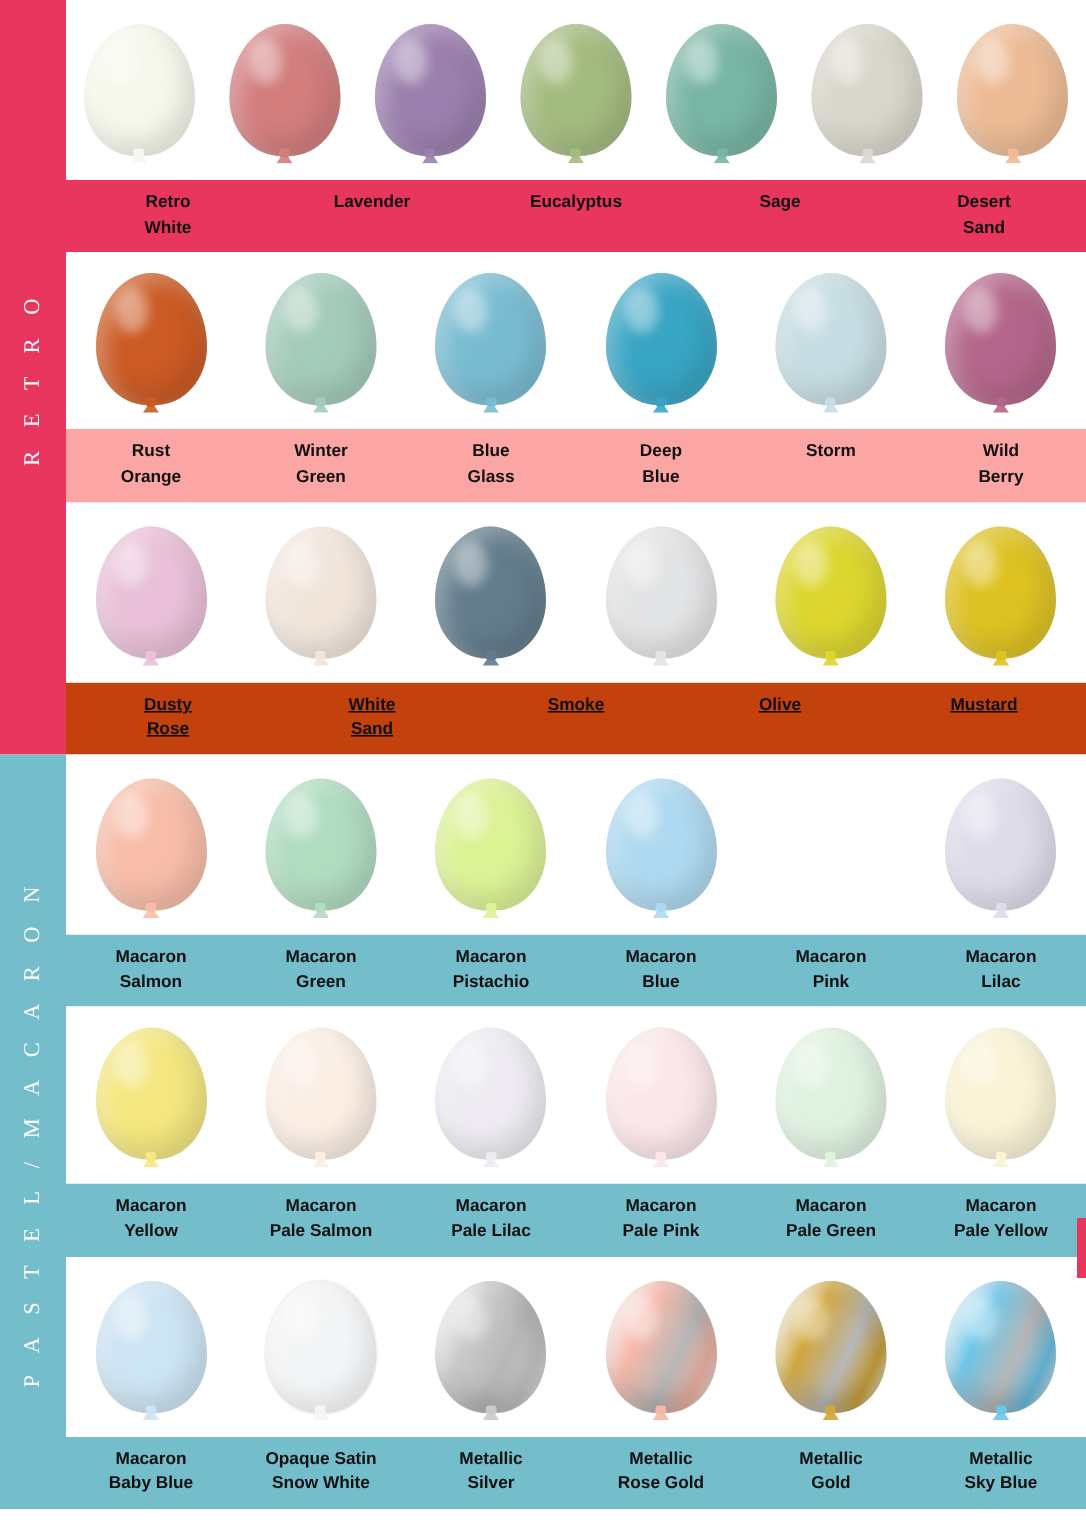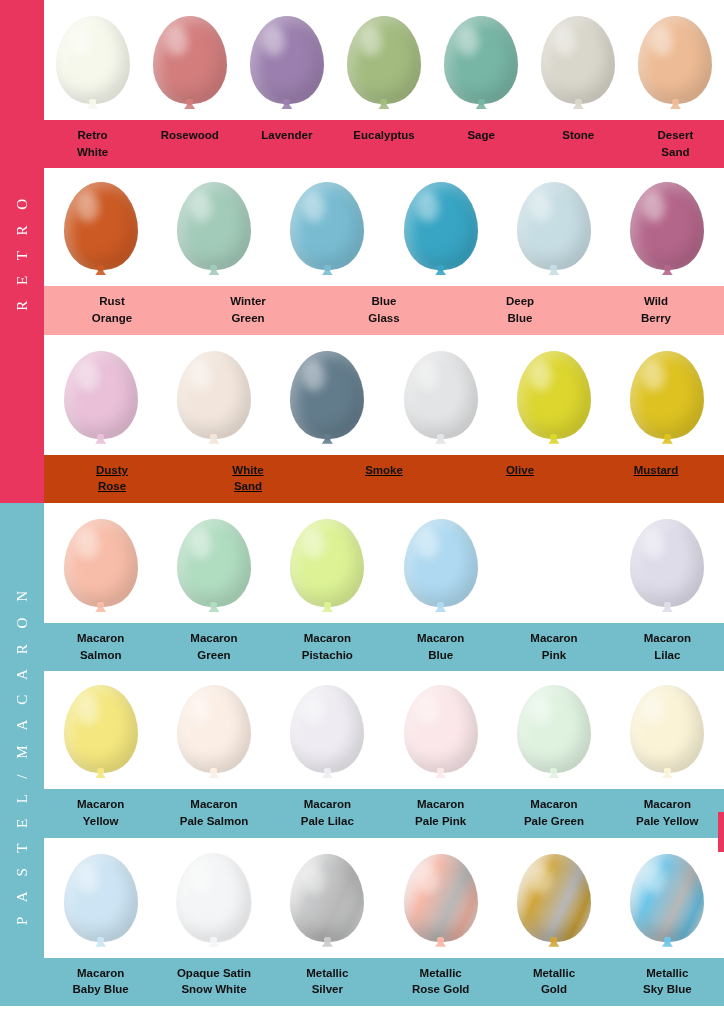--- a/index.html
+++ b/index.html
@@ -187,33 +187,27 @@
                   <div class="knot"></div>
                 </div>
               </div>
             </div>
             <div class="labels" style="background: rgb(232, 54, 94);">
               <div class="lab">
                 <span>Retro</span>
                 <span>White</span>
               </div>
               <div class="lab">
-                <span>Rosewood</span>
-              </div>
-              <div class="lab">
                 <span>Lavender</span>
               </div>
               <div class="lab">
                 <span>Eucalyptus</span>
               </div>
               <div class="lab">
                 <span>Sage</span>
-              </div>
-              <div class="lab">
-                <span>Stone</span>
               </div>
               <div class="lab">
                 <span>Desert</span>
                 <span>Sand</span>
               </div>
             </div>
           </div>
           <div class="row">
             <div class="balloons" style="height: 118px;">
               <div class="cell">
@@ -274,20 +268,23 @@
                 <span>Winter</span>
                 <span>Green</span>
               </div>
               <div class="lab">
                 <span>Blue</span>
                 <span>Glass</span>
               </div>
               <div class="lab">
                 <span>Deep</span>
                 <span>Blue</span>
+              </div>
+              <div class="lab">
+                <span>Storm</span>
               </div>
               <div class="lab">
                 <span>Wild</span>
                 <span>Berry</span>
               </div>
             </div>
           </div>
           <div class="row">
             <div class="balloons" style="height: 120px;">
               <div class="cell">

